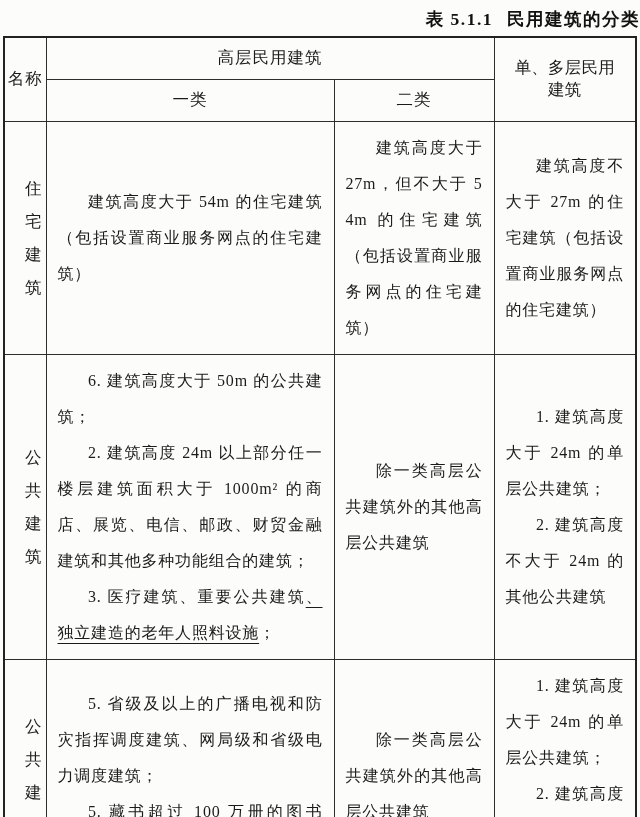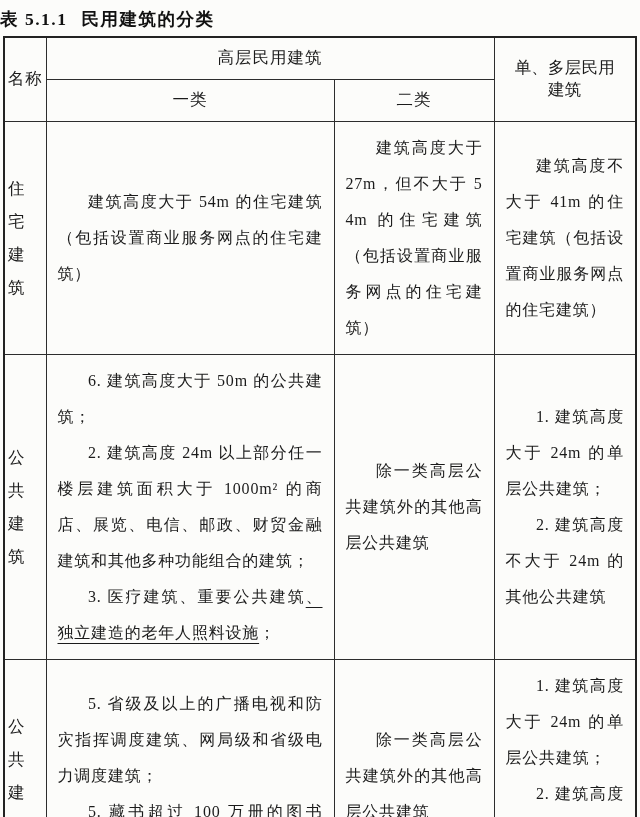--- a/index.html
+++ b/index.html
@@ -8,21 +8,21 @@
     background: #fcfcfa;
     font-family: "Liberation Serif", "DejaVu Serif", serif;
     color: #1b1b1b;
     overflow: hidden;
   }
   .page { width: 640px; height: 817px; position: relative; }
 
   .doc-title {
     padding-top: 7px;
     height: 29px;
-    text-align: left;
+    text-align: right;
     font-size: 17.5px;
     font-weight: bold;
     letter-spacing: 1.5px;
     color: #111;
   }
   .doc-title .title-gap { display: inline-block; width: 14px; }
 
   table.cls-table {
     border-collapse: collapse;
     table-layout: fixed;
@@ -47,21 +47,21 @@
   tr.hrow1 { height: 42px; }
   tr.hrow2 { height: 42px; }
   tr.row-res  { height: 214px; }
   tr.row-pub1 { height: 290px; }
   tr.row-pub2 { height: 184px; }
 
   th.hcell { text-align: center; font-size: 16.5px; letter-spacing: 1px; }
   th.hcell-tight { letter-spacing: 0.2px; padding: 0 18px; }
 
   td.name-cell {
-    text-align: left;
+    text-align: right;
     font-size: 16.5px;
     line-height: 33px;
     padding: 0 3px;
     word-break: break-all;
     letter-spacing: 1px;
   }
 
   td.body-cell { padding: 8px 11px; }
   td.body-cell p {
     margin: 0;
@@ -113,21 +113,21 @@
 
     <tr class="row-res">
       <td class="name-cell">住宅建筑</td>
       <td class="body-cell">
         <p>建筑高度大于 54m 的住宅建筑（包括设置商业服务网点的住宅建筑）</p>
       </td>
       <td class="body-cell">
         <p>建筑高度大于 27m，但不大于 54m 的住宅建筑（包括设置商业服务网点的住宅建筑）</p>
       </td>
       <td class="body-cell">
-        <p>建筑高度不大于 41m 的住宅建筑（包括设置商业服务网点的住宅建筑）</p>
+        <p>建筑高度不大于 27m 的住宅建筑（包括设置商业服务网点的住宅建筑）</p>
       </td>
     </tr>
 
     <tr class="row-pub1">
       <td class="name-cell">公共建筑</td>
       <td class="body-cell">
         <p>6. 建筑高度大于 50m 的公共建筑；</p>
         <p>2. 建筑高度 24m 以上部分任一楼层建筑面积大于 1000m² 的商店、展览、电信、邮政、财贸金融建筑和其他多种功能组合的建筑；</p>
         <p><span>3. 医疗建筑、重要公共建筑</span><span class="u">、独立建造的老年人照料设施</span><span>；</span></p>
       </td>

